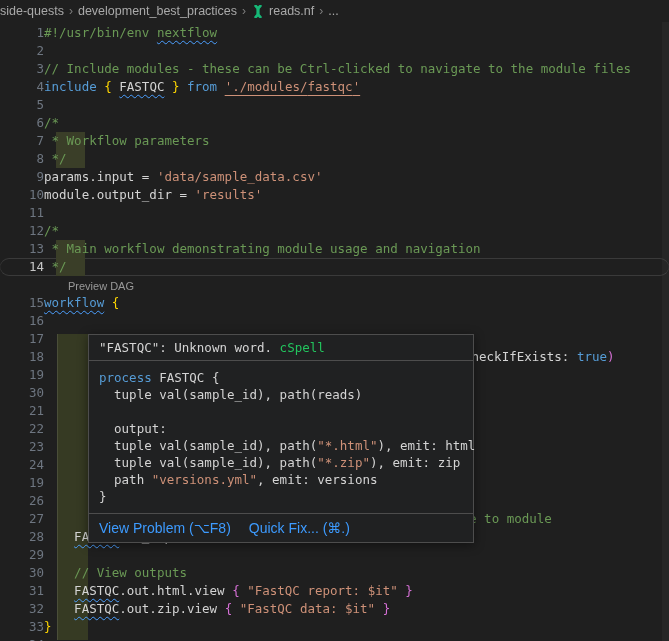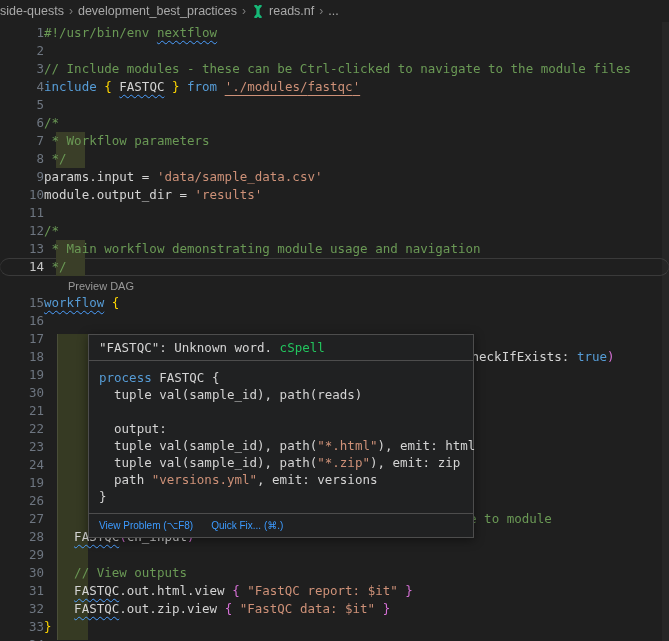--- a/index.html
+++ b/index.html
@@ -54,21 +54,21 @@
     position:absolute;left:88px;top:312px;width:386px;z-index:10;
     background:var(--ttbg);border:1px solid var(--ttbr);
     box-shadow:0 2px 10px rgba(0,0,0,.45);box-sizing:border-box;
   }
   .tt-title{padding:5px 10px;font-size:12.5px;color:var(--fg);white-space:pre;}
   .tt-src{color:#22c55e;}
   .tt-code{border-top:1px solid var(--ttbr);padding:8px 4px 8px 10px;}
   .tt-code .cl{height:17px;line-height:17px;font-size:12.5px;white-space:pre;}
   .tt-actions{
     border-top:1px solid var(--ttbr);padding:6px 10px;display:flex;gap:18px;
-    font-family:"Liberation Sans","DejaVu Sans",sans-serif;font-size:10px;
+    font-family:"Liberation Sans","DejaVu Sans",sans-serif;font-size:14px;
   }
   .tt-link{color:var(--link);cursor:pointer;white-space:nowrap;}
 </style>
 </head>
 <body style="--bg: #1f1f1f; --fg: #d4d4d4; --com: #6a9955; --kw: #569cd6; --str: #ce9178; --b1: #ffd700; --b2: #d670d6; --sq: #4b9fff; --lineno: #6e7681; --linenoA: #c6c6c6; --lens: #999999; --bc: #a9a9a9; --ttbg: #202122; --ttbr: #4d4d4d; --link: #3d9bff; --strip: #363a23; --blockhl: #3a3e28; --curb: #3a3a3a; --nf-icon: #16b877;">
 
 <div class="breadcrumb" id="breadcrumb">
     <span class="bc-item">
       <span>side-quests</span>
     </span>

